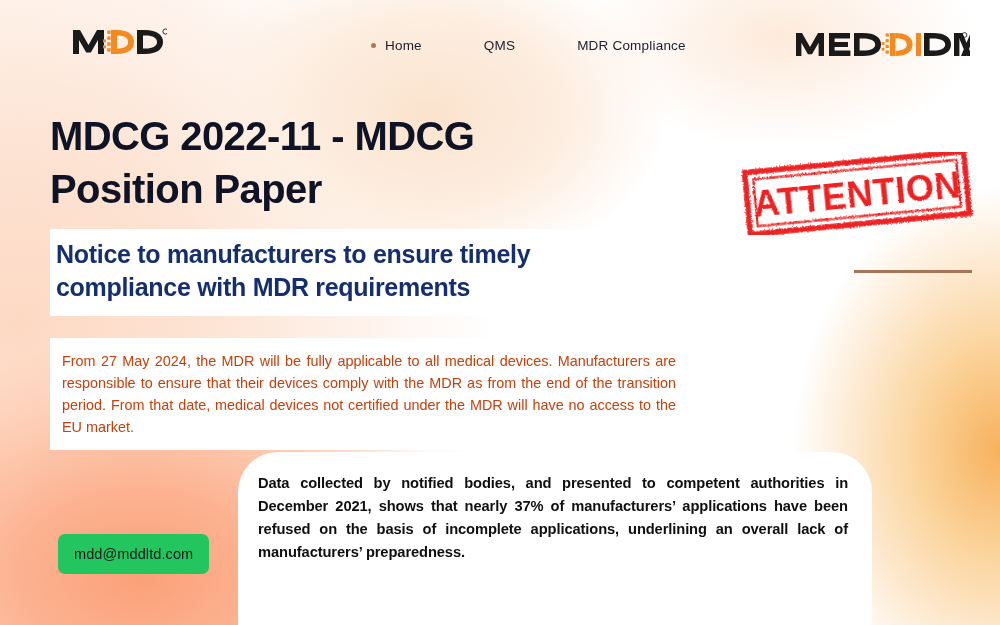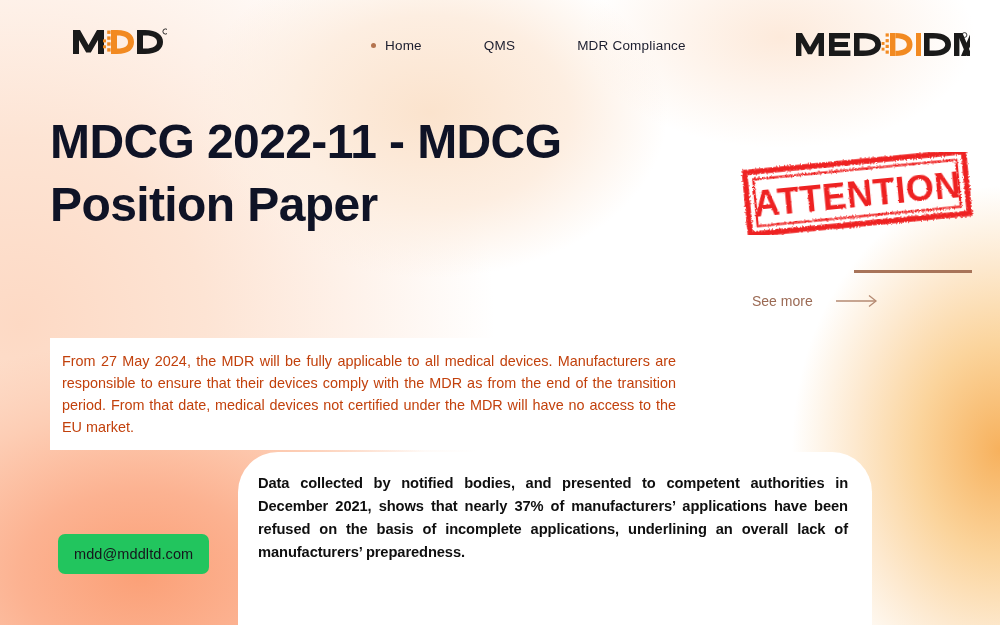--- a/index.html
+++ b/index.html
@@ -97,21 +97,21 @@
     right: 30px;
     top: 28px;
   }
 
   
   .hero-title {
     position: absolute;
     left: 50px;
     top: 110px;
     width: 560px;
-    font-size: 48px;
+    font-size: 40px;
     line-height: 1.32;
     font-weight: bold;
     color: #0f1326;
     letter-spacing: -0.6px;
     z-index: 10;
   }
 
   
   .subtitle-box {
     position: absolute;
@@ -302,20 +302,23 @@
 
           <path d="M167 28 L176.6 5 L181.6 5 L172 28 Z M168.5 5 L178 28 L172.6 28 L163 5 Z"></path>
         </g>
         <circle cx="170.5" cy="7" r="2.4" fill="none" stroke="#1a1a1a" stroke-width="0.85"></circle>
       </svg>
     </div>
   </div>
 
   <h1 class="hero-title">MDCG 2022-11 - MDCG Position Paper</h1>
 
+  <div class="subtitle-box">
+    <div class="subtitle-text">Notice to manufacturers to ensure timely compliance with MDR requirements</div>
+  </div>
 
   <div class="para-box">
     <div class="para-text">From 27 May 2024, the MDR will be fully applicable to all medical devices. Manufacturers are responsible to ensure that their devices comply with the MDR as from the end of the transition period. From that date, medical devices not certified under the MDR will have no access to the EU market.</div>
   </div>
 
   <div class="email-badge">mdd@mddltd.com</div>
 
   <div class="stamp-wrap">
     <svg width="244" height="83" viewBox="0 0 244 83">
       <defs>
@@ -333,26 +336,19 @@
         <rect x="20" y="17.5" width="204" height="47" fill="none" stroke="#ee2222" stroke-width="2.2"></rect>
       </g>
       <g transform="rotate(-5.5 122 41)" filter="url(#rough2)">
         <text x="122" y="55" text-anchor="middle" font-family="Liberation Sans, sans-serif" font-size="36" font-weight="bold" letter-spacing="0.5" fill="#ee2222">ATTENTION</text>
       </g>
     </svg>
   </div>
 
   <div class="promo">
     <div class="promo-divider"></div>
-    <div class="promo-cta">
-      <span class="promo-cta-label">See more</span>
-      <svg width="46" height="14" viewBox="0 0 46 14">
-        <line x1="1" y1="7" x2="41" y2="7" stroke="#b58a72" stroke-width="1.3"></line>
-        <polyline points="34,1.5 41,7 34,12.5" fill="none" stroke="#b58a72" stroke-width="1.3"></polyline>
-      </svg>
-    </div>
   </div>
 
   <div class="data-card">
     <div class="data-text">Data collected by notified bodies, and presented to competent authorities in December 2021, shows that nearly 37% of manufacturers’ applications have been refused on the basis of incomplete applications, underlining an overall lack of manufacturers’ preparedness.</div>
   </div>
 
 </div>
 
 </body></html>

